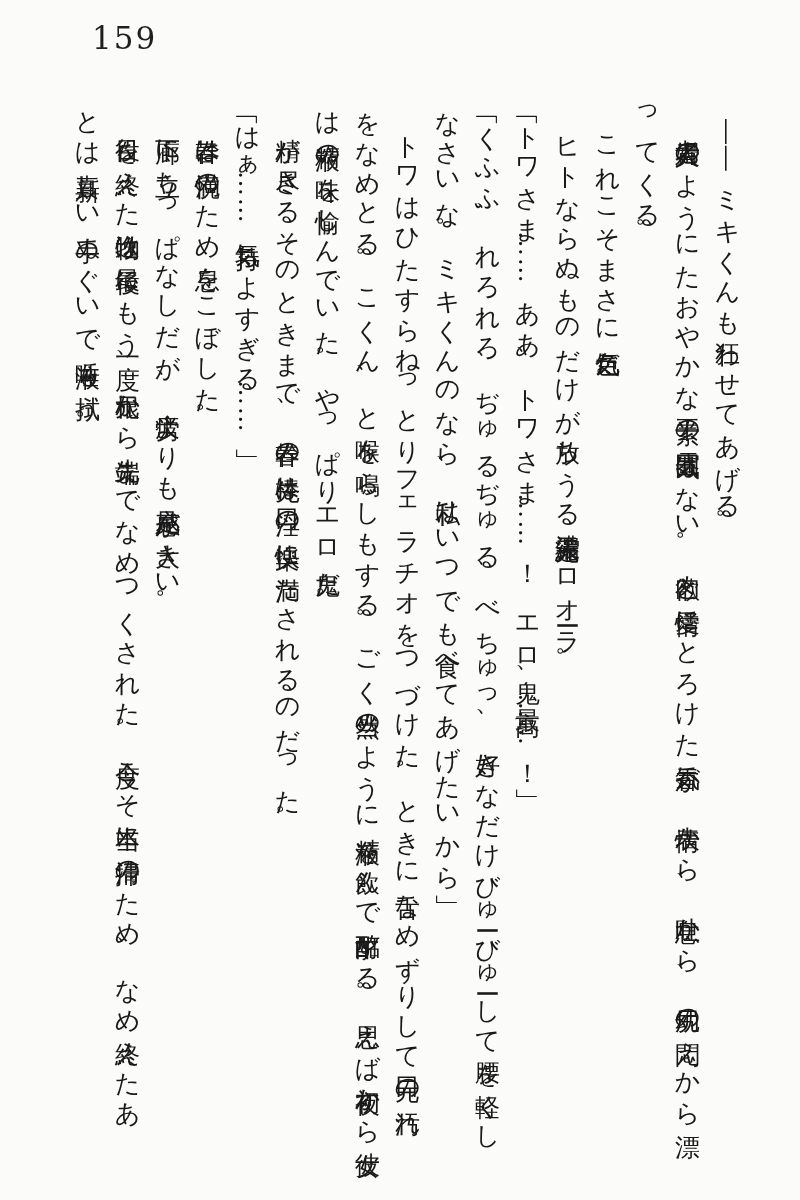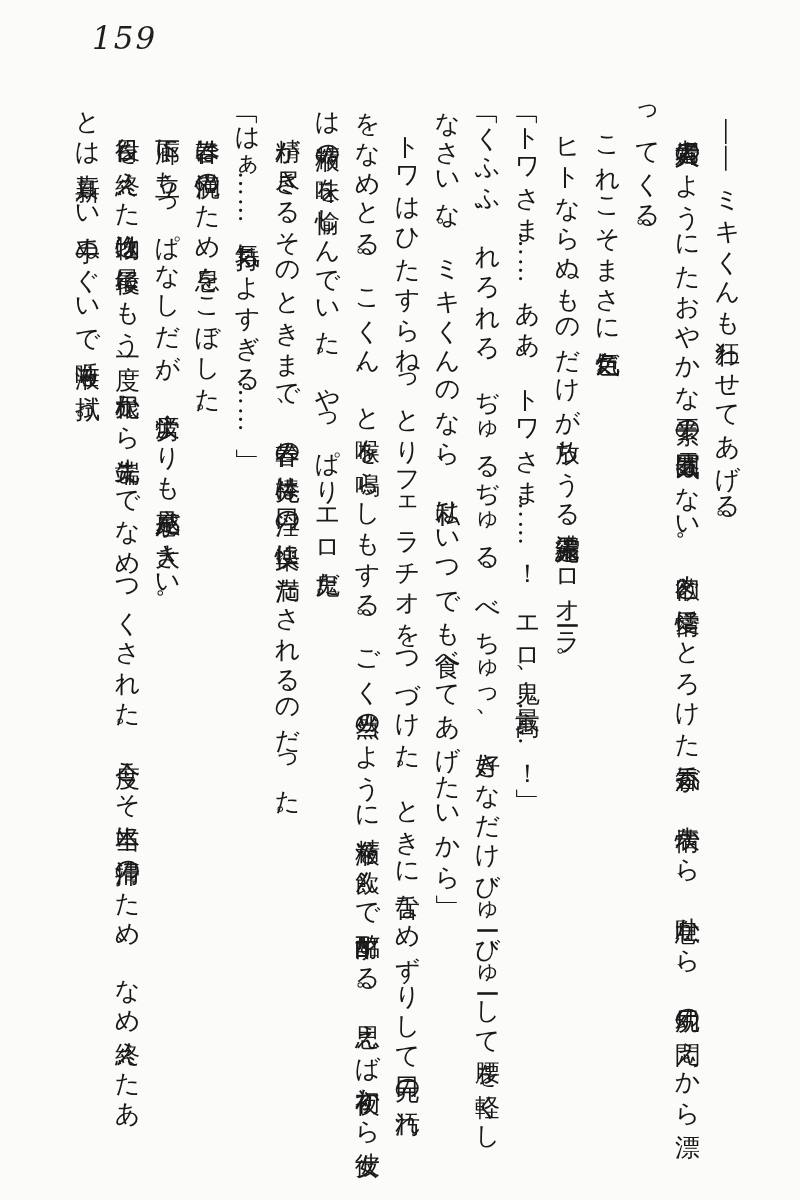--- a/index.html
+++ b/index.html
@@ -12,21 +12,20 @@
     height: 1200px;
     background: #fbfbfa;
     overflow: hidden;
     font-family: "DejaVu Serif", "Liberation Serif", serif;
   }
   .page-number {
     position: absolute;
     left: 92px;
     top: 20px;
     font-size: 31px;
-    font-style: italic;
     color: #1f1f1f;
     letter-spacing: 2px;
   }
   .text-block {
     position: absolute;
     top: 94px;
     right: 53px;
     height: 1048px;
     writing-mode: vertical-rl;
     text-orientation: mixed;

